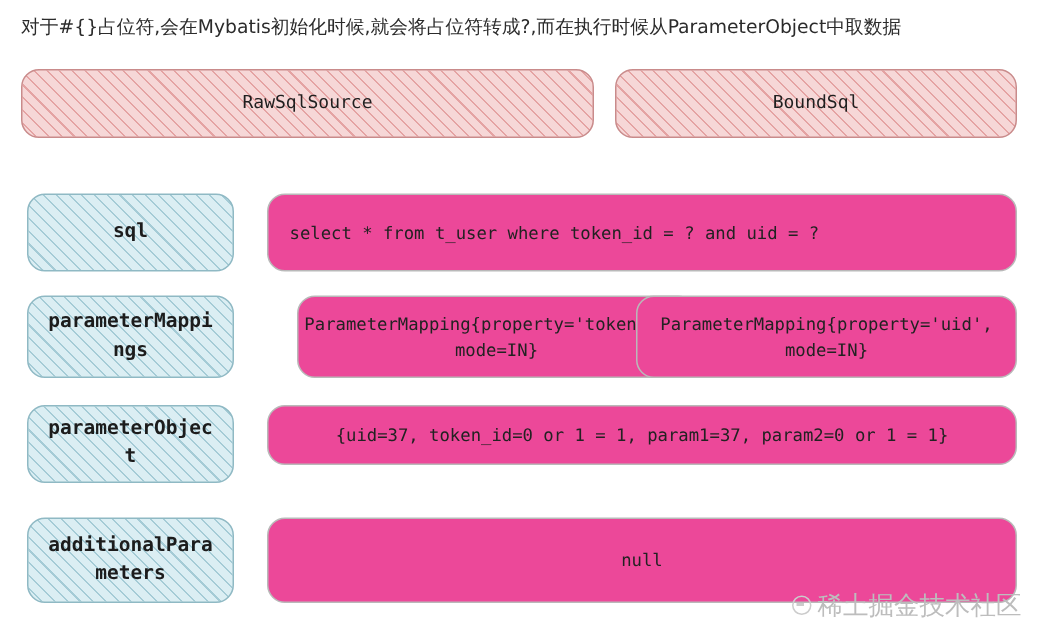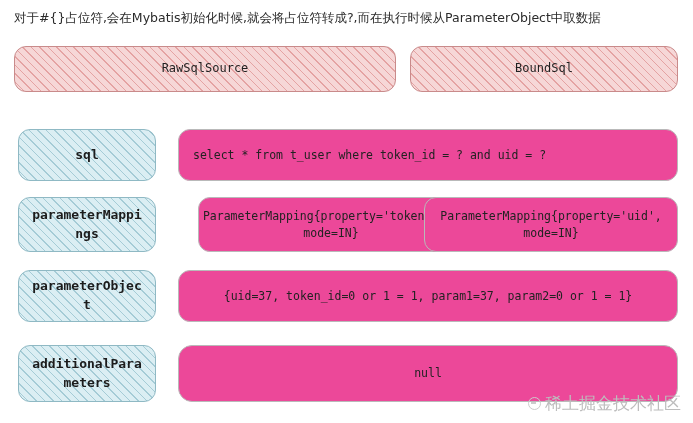--- a/index.html
+++ b/index.html
@@ -125,24 +125,24 @@
   <div class="box plain" style="left:178px; top:129px; width:500px; height:52px; justify-content:flex-start; padding-left:14px;">select * from t_user where token_id = ? and uid = ?</div>
 
   <div class="box hatch-blue label-box" style="left:18px; top:197px; width:138px; height:55px;">parameterMappings</div>
 
   <div class="box plain" style="left:178px; top:197px; width:266px; height:55px;margin-left:20px;">ParameterMapping{property='token_id', mode=IN}</div>
 
   <div class="box plain" style="left:424px; top:197px; width:254px; height:55px;">ParameterMapping{property='uid', mode=IN}</div>
 
   <div class="box hatch-blue label-box" style="left:18px; top:270px; width:138px; height:52px;">parameterObject</div>
 
-  <div class="box plain" style="left:178px; top:270px; width:500px; height:52px;">{uid=37, token_id=0 or 1 = 1, param1=37, param2=0 or 1 = 1}</div>
+  <div class="box plain" style="left:178px; top:270px; width:500px; height:40px;">{uid=37, token_id=0 or 1 = 1, param1=37, param2=0 or 1 = 1}</div>
 
   <div class="box hatch-blue label-box" style="left:18px; top:345px; width:138px; height:57px;">additionalParameters</div>
 
-  <div class="box plain" style="left:178px; top:345px; width:500px; height:57px;border-radius:14px;">null</div>
+  <div class="box plain" style="left:178px; top:345px; width:500px; height:57px;">null</div>
 
   <div class="watermark">
     <span class="wm-mark"></span>
     <span>稀土掘金技术社区</span>
   </div>
 
 </div>
 
 </body></html>

